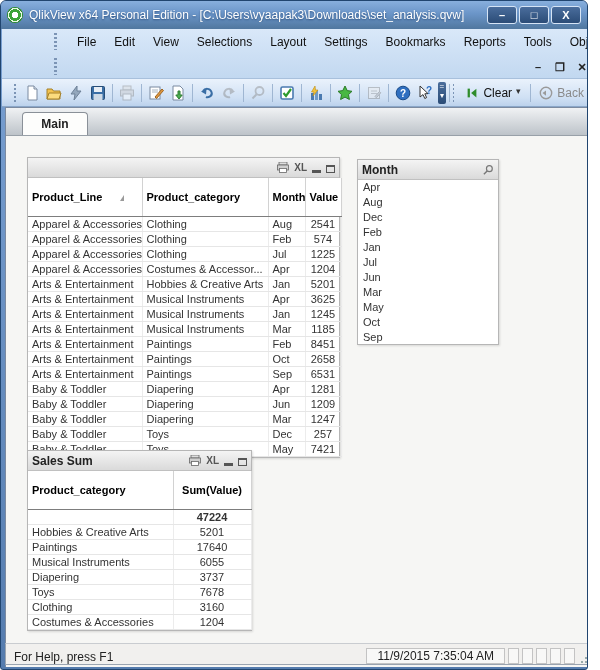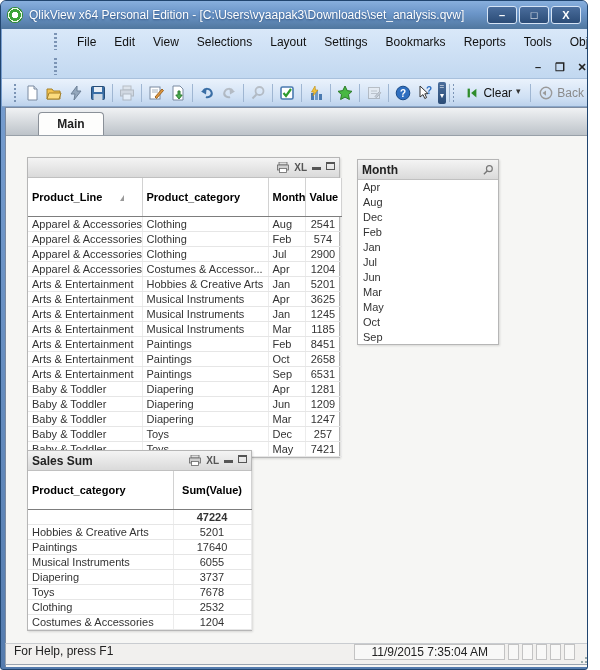--- a/index.html
+++ b/index.html
@@ -42,47 +42,47 @@
   .tb-overflow { width:13px; height:22px; background:linear-gradient(#4a6d9c,#2b4c77);
     color:#fff; font-size:8px; line-height:9px; text-align:center; border-radius:2px; margin-left:2px; }
   .clear-btn,.back-btn { display:flex; align-items:flex-start; gap:4px; font-size:12px; color:#111;
     padding:2px 6px; border-radius:2px; }
   .back-btn { color:#8a8a8a; }
   
   .client { position:absolute; left:4px; top:106px; width:592px; height:560px; background:#f6f6f4;
     border:1px solid #7b8aa0; border-bottom:none; }
   .tabband { position:relative; height:28px; background:linear-gradient(#f0f2f4,#bdc3c9);
     border-bottom:1px solid #98a0a8; }
-  .tab { position:absolute; left:32px; bottom:0; width:66px; height:23px; background:#fdfdfc;
+  .tab { position:absolute; left:16px; bottom:0; width:66px; height:23px; background:#fdfdfc;
     border:1px solid #8a9098; border-bottom:none; border-radius:4px 4px 0 0;
     font-size:12px; font-weight:bold; color:#222; text-align:center; line-height:22px; }
   .sheet { position:relative; height:509px; background:#f6f6f4; }
   
   .qv-object { position:absolute; background:#fff; border:1px solid #b6b6b6; box-shadow:1px 1px 2px rgba(0,0,0,.12); }
   .qv-caption { height:20px; background:linear-gradient(#f4f4f4,#dadada); border-bottom:1px solid #c0c0c0;
     display:flex; align-items:center; padding:0 4px; font-size:12px; font-weight:bold; color:#222; }
-  .cap-icons { margin-left:auto; display:flex; align-items:flex-start; gap:5px; color:#555; }
+  .cap-icons { margin-left:auto; display:flex; align-items:flex-end; gap:5px; color:#555; }
   .cap-xl { font-size:10px; font-weight:bold; color:#555; letter-spacing:0; }
   .cap-min { width:9px; height:3px; background:#555; margin-top:5px; }
   .cap-max { width:9px; height:8px; border:1px solid #555; border-top:2px solid #555; }
   table.qv { border-collapse:collapse; table-layout:fixed; width:100%; }
   table.qv th { font-size:11px; font-weight:bold; color:#000; text-align:left; padding:13px 4px;
     border-bottom:1px solid #7d7d7d; border-right:1px solid #d2d2d2; background:#fff; height:16px; white-space:nowrap; overflow:hidden; }
   table.qv td { font-size:11px; color:#333; padding:0 4px; height:15px;
     border-bottom:1px solid #e6e6e6; border-right:1px solid #ececec; white-space:nowrap; overflow:hidden; }
   table.qv th.num, table.qv td.num { text-align:center; }
   .sort-ic { display:inline-block; width:0; height:0; border-left:4px solid transparent;
     border-bottom:6px solid #9a9a9a; margin-left:18px; }
   .list-item { font-size:11px; color:#333; padding:1px 5px; height:15px; line-height:13px; }
   .total-row td { font-weight:bold; color:#000; border-bottom:1px solid #9a9a9a; }
   
   .statusbar { position:absolute; left:4px; bottom:4px; width:592px; height:22px; background:#f1f0ee;
-    border:1px solid #9aa4b0; border-top:1px solid #c9ccd0; display:flex; align-items:flex-start; padding:0 4px; font-size:12px; color:#222; }
+    border:1px solid #9aa4b0; border-top:1px solid #c9ccd0; display:flex; align-items:flex-end; padding:0 4px; font-size:12px; color:#222; }
   .status-left { flex:1; padding-left:4px; }
-  .status-pane { border:1px solid #c3c3c3; background:#f8f8f7; height:16px; line-height:14px; padding:0 16px; font-size:12px; color:#222; margin-left:3px; }
+  .status-pane { border:1px solid #c3c3c3; background:#f8f8f7; height:16px; line-height:14px; padding:0 10px; font-size:12px; color:#222; margin-left:3px; }
   .status-mini { width:11px; padding:0; }
   .resize-grip { width:13px; height:13px; margin-left:4px; align-self:flex-end;
     background:
       radial-gradient(circle at 11px 11px,#9aa 1px,transparent 1.5px),
       radial-gradient(circle at 7px 11px,#9aa 1px,transparent 1.5px),
       radial-gradient(circle at 11px 7px,#9aa 1px,transparent 1.5px),
       radial-gradient(circle at 3px 11px,#9aa 1px,transparent 1.5px),
       radial-gradient(circle at 7px 7px,#9aa 1px,transparent 1.5px),
       radial-gradient(circle at 11px 3px,#9aa 1px,transparent 1.5px); }
   svg.ic { display:block; }
@@ -316,21 +316,21 @@
               <tr>
                 <td>Apparel &amp; Accessories</td>
                 <td>Clothing</td>
                 <td>Feb</td>
                 <td class="num">574</td>
               </tr>
               <tr>
                 <td>Apparel &amp; Accessories</td>
                 <td>Clothing</td>
                 <td>Jul</td>
-                <td class="num">2900</td>
+                <td class="num">1225</td>
               </tr>
               <tr>
                 <td>Apparel &amp; Accessories</td>
                 <td>Costumes &amp; Accessor...</td>
                 <td>Apr</td>
                 <td class="num">1204</td>
               </tr>
               <tr>
                 <td>Arts &amp; Entertainment</td>
                 <td>Hobbies &amp; Creative Arts</td>
@@ -481,21 +481,21 @@
               <tr>
                 <td>Diapering</td>
                 <td class="num">3737</td>
               </tr>
               <tr>
                 <td>Toys</td>
                 <td class="num">7678</td>
               </tr>
               <tr>
                 <td>Clothing</td>
-                <td class="num">2532</td>
+                <td class="num">3160</td>
               </tr>
               <tr>
                 <td>Costumes &amp; Accessories</td>
                 <td class="num">1204</td>
               </tr>
             </tbody>
         </table>
       </div>
 
     </div>

